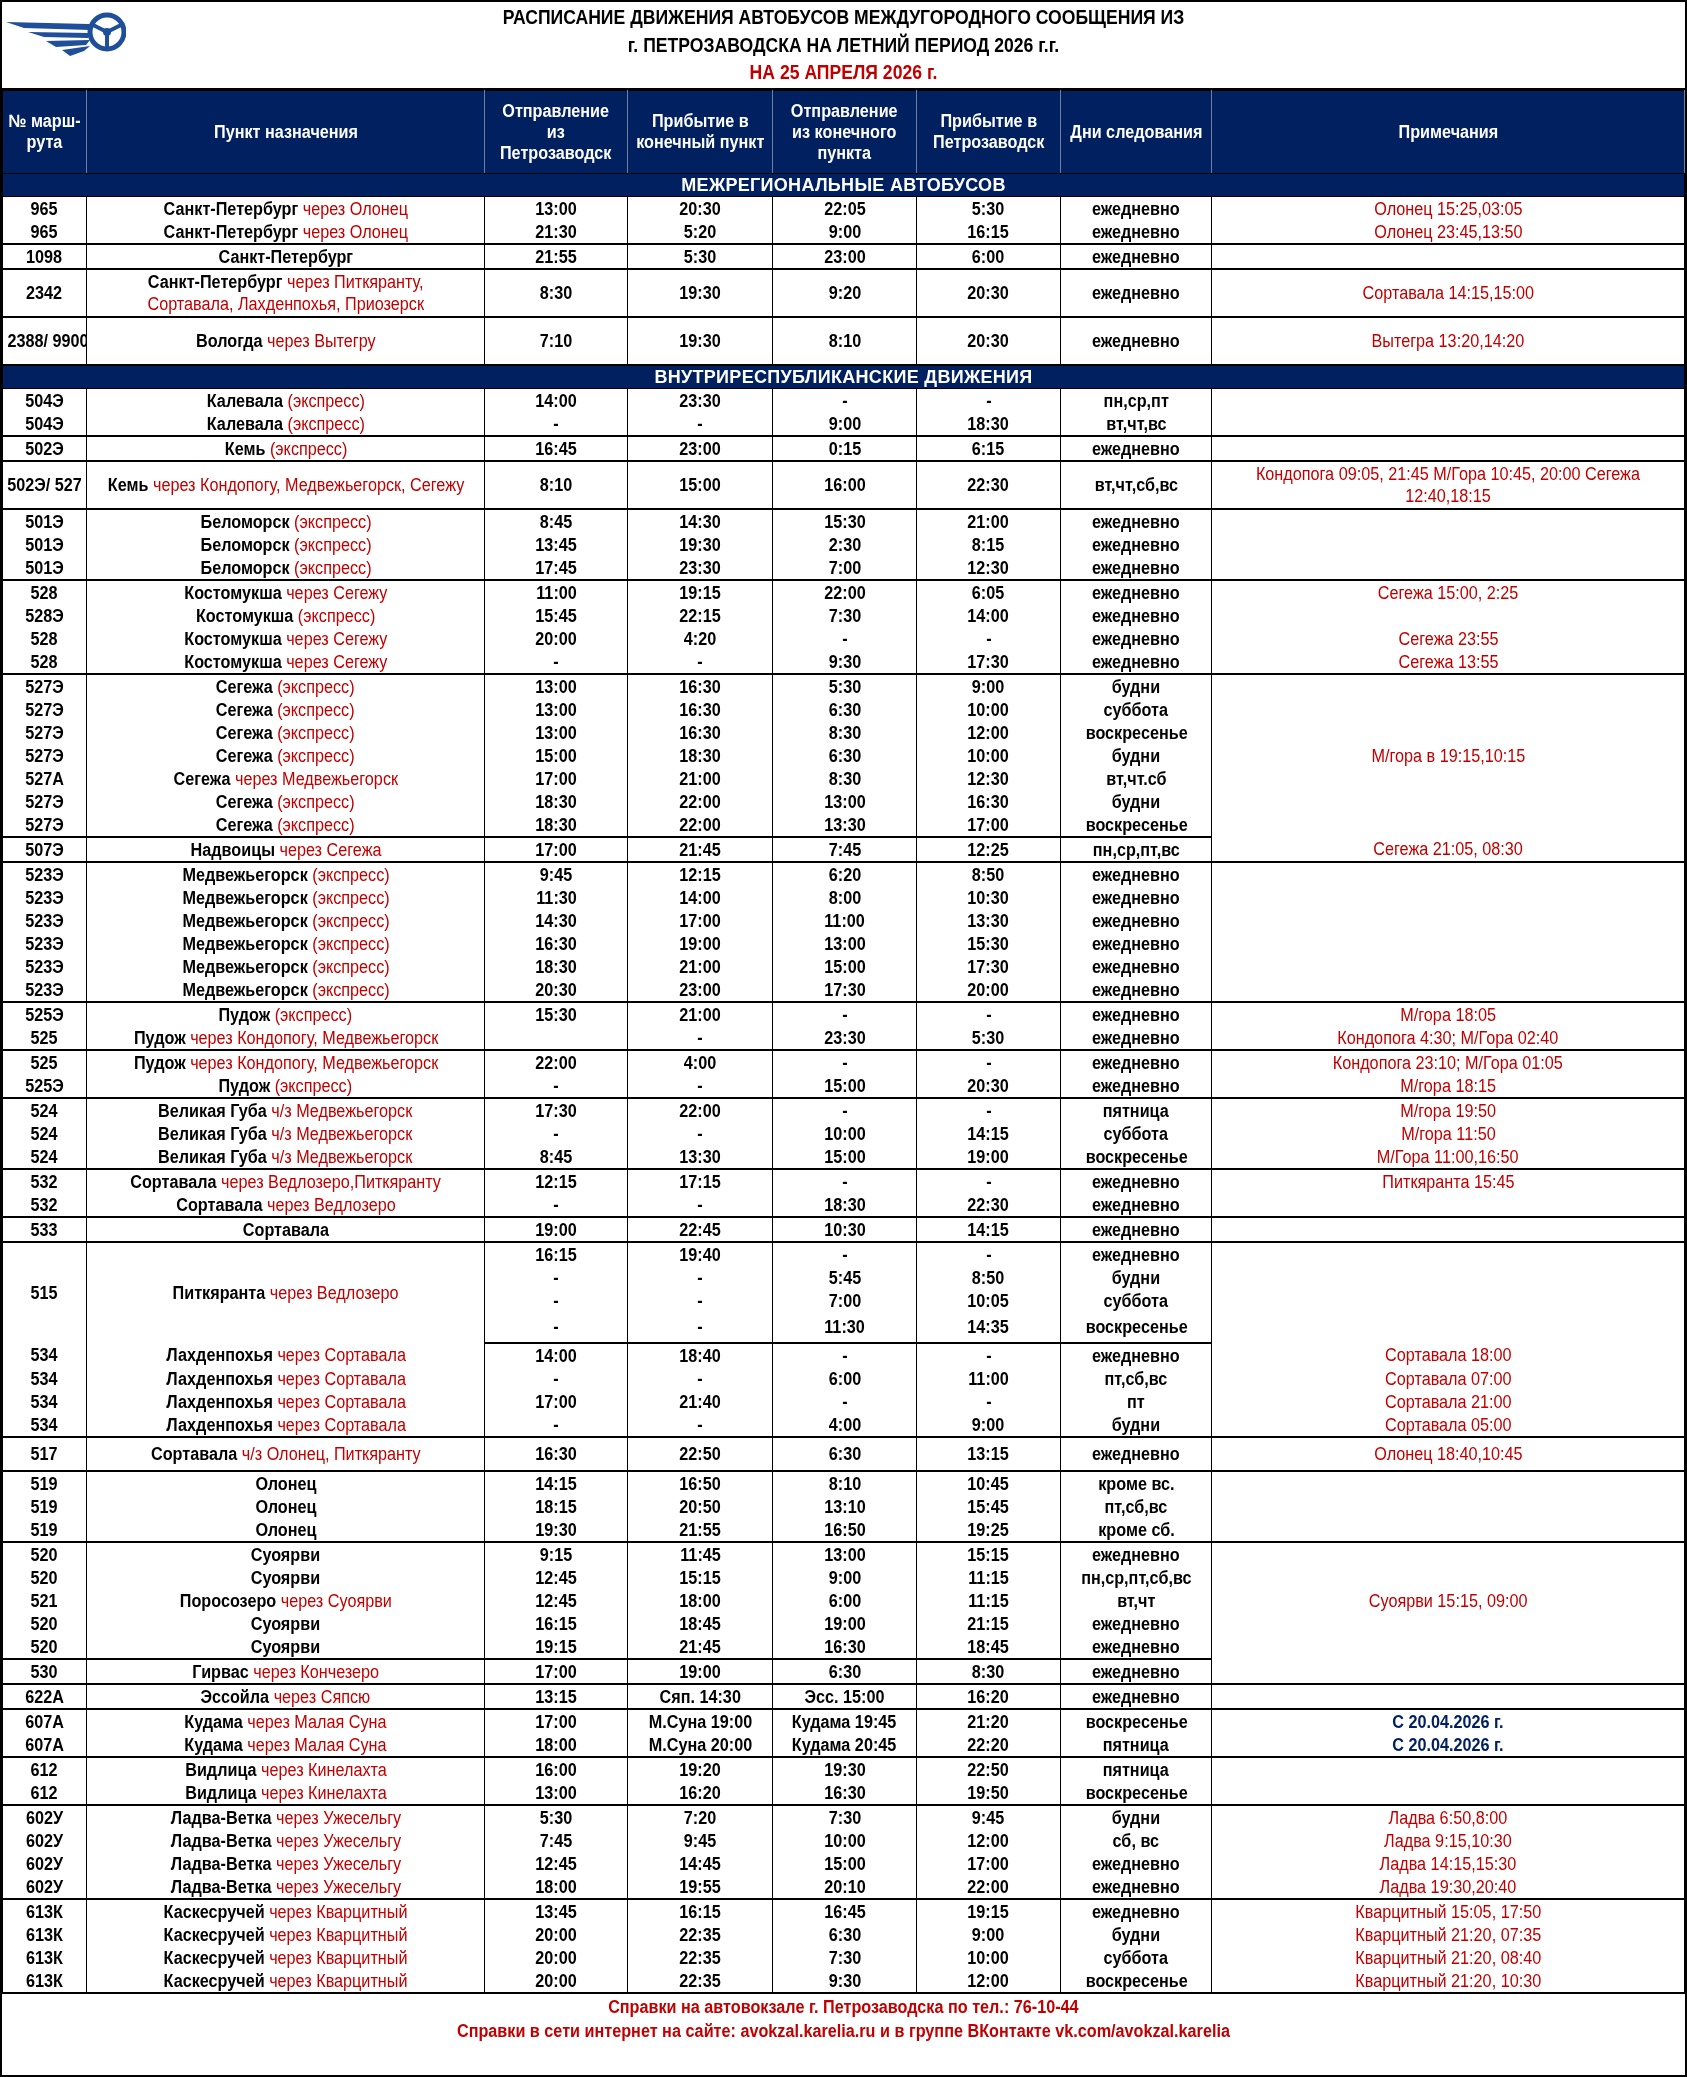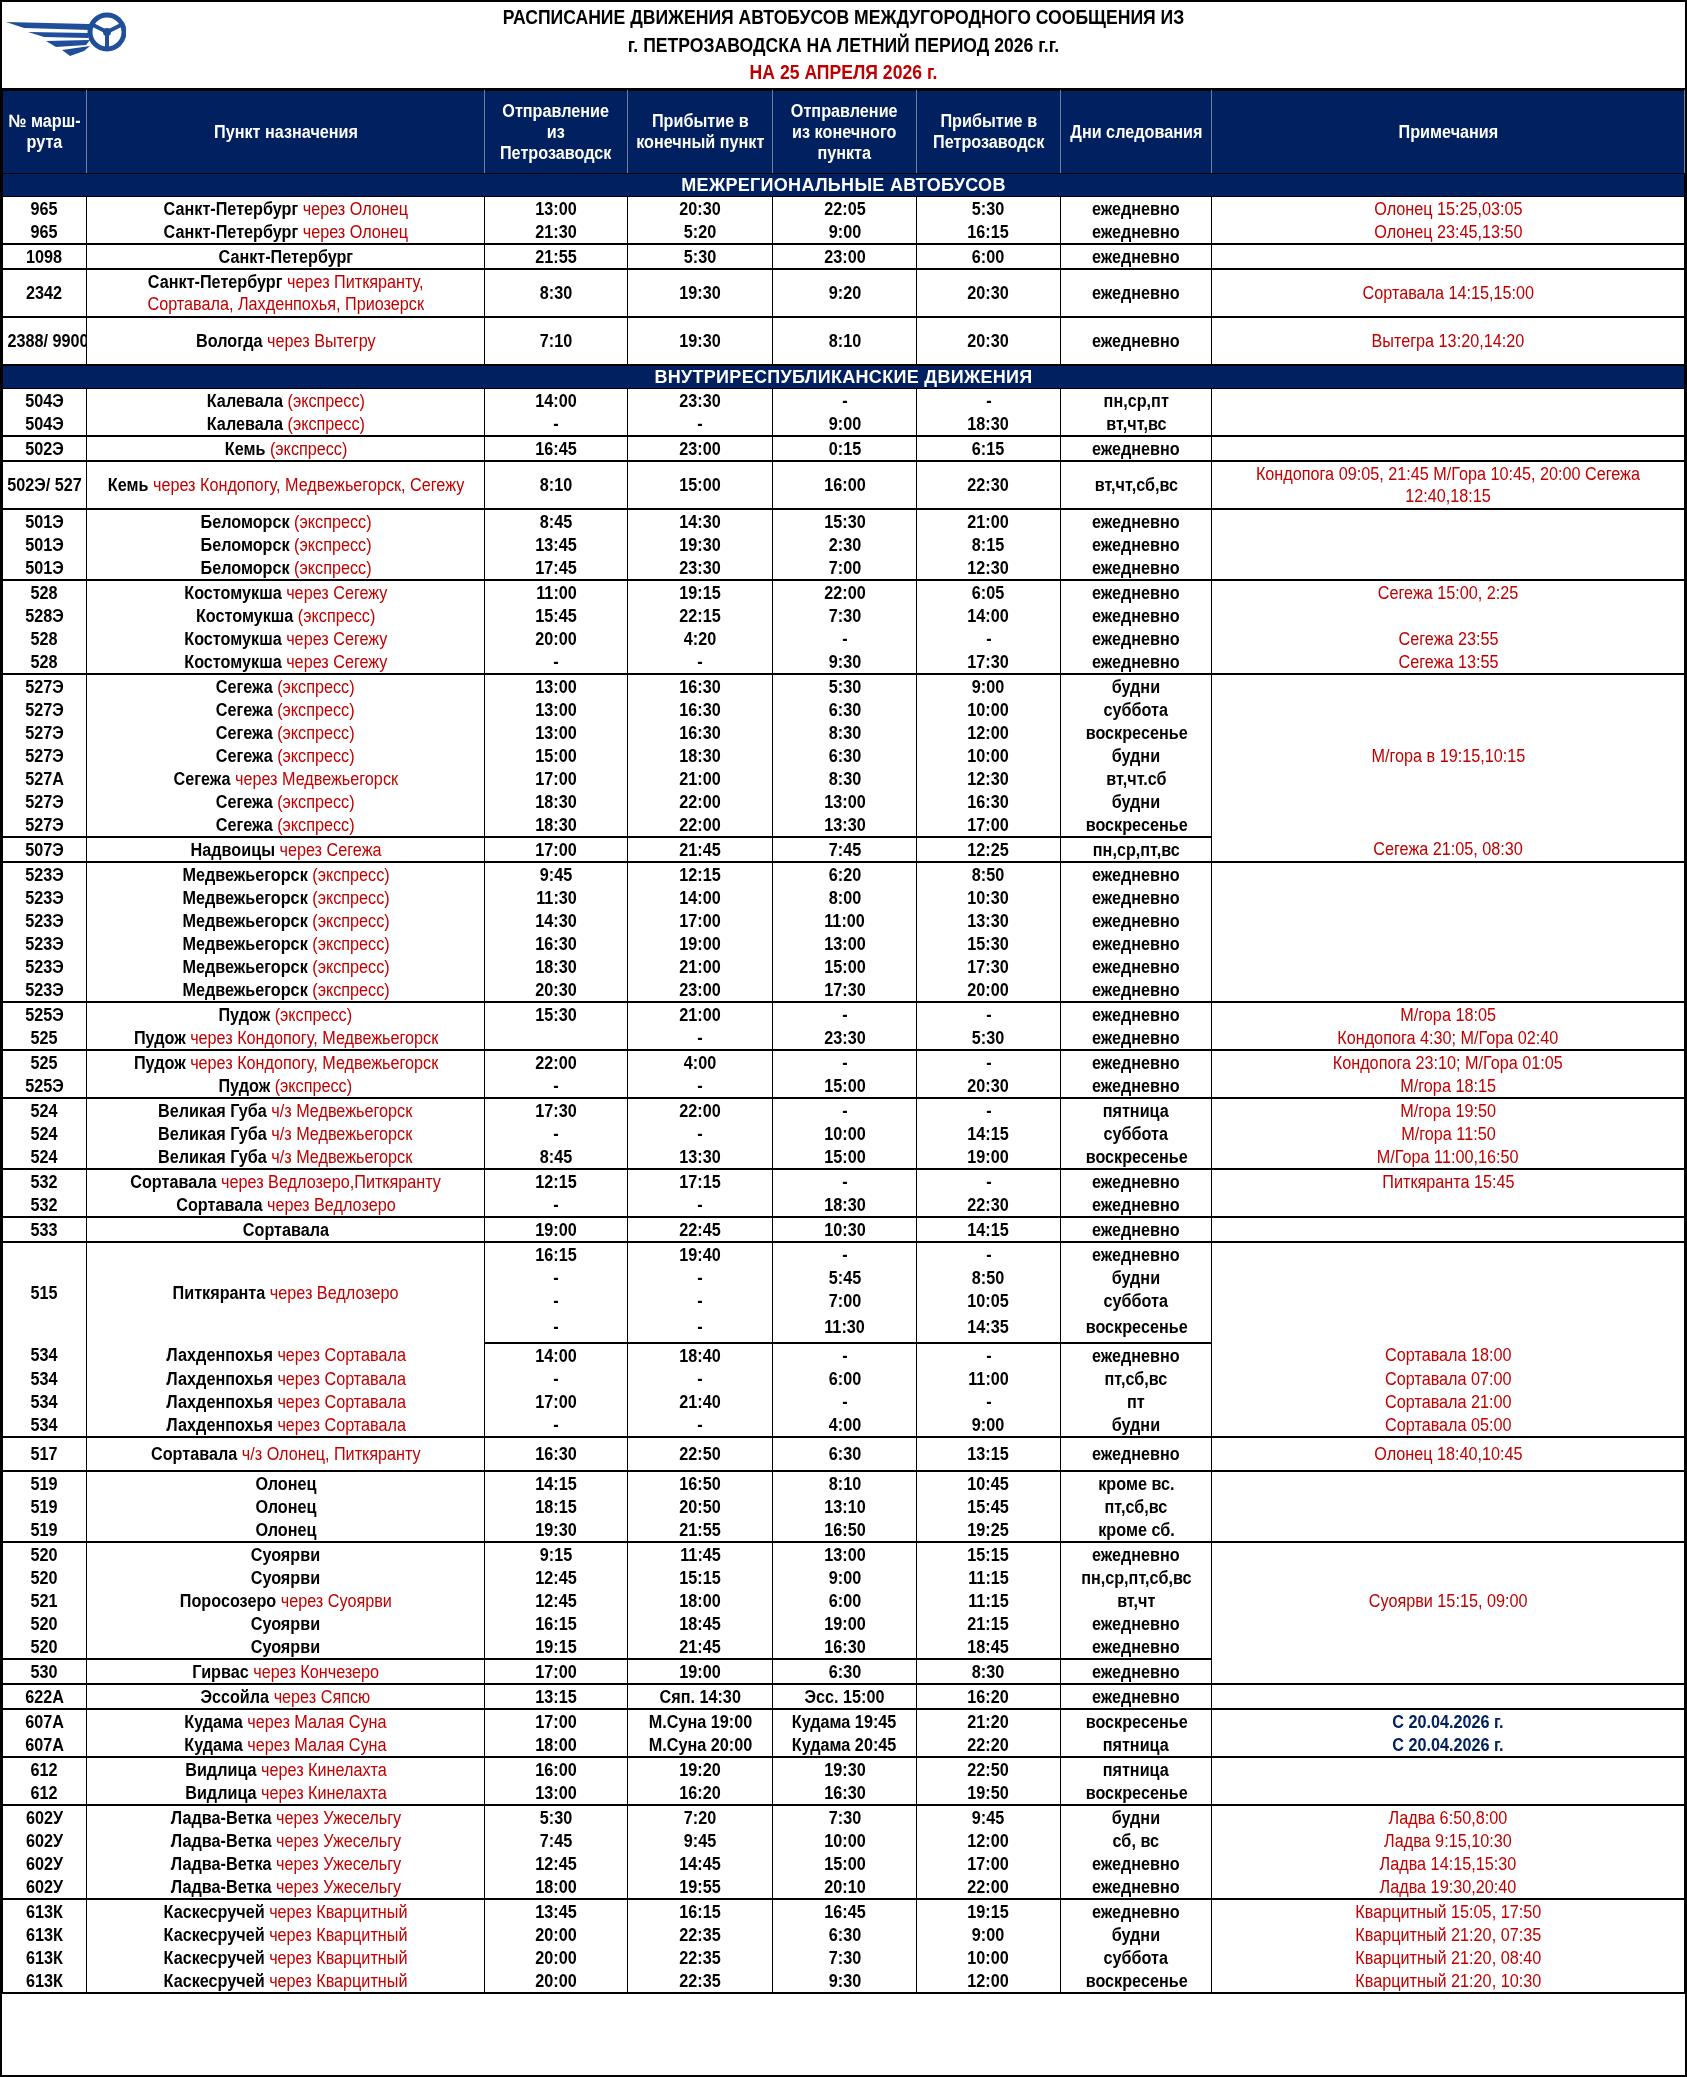--- a/index.html
+++ b/index.html
@@ -766,13 +766,17 @@
           <td><span class="sx">20:00</span></td>
           <td><span class="sx">22:35</span></td>
           <td><span class="sx">9:30</span></td>
           <td><span class="sx">12:00</span></td>
           <td><span class="sx">воскресенье</span></td>
           <td class="note"><span class="sx">Кварцитный 21:20, 10:30</span></td>
         </tr>
       </tbody>
   </table>
 
+  <div class="footer">
+    <div><span>Справки на автовокзале г. Петрозаводска по тел.: 76-10-44</span></div>
+    <div><span>Справки в сети интернет на сайте: avokzal.karelia.ru и в группе ВКонтакте vk.com/avokzal.karelia</span></div>
+  </div>
 </div>
 
 </body></html>

